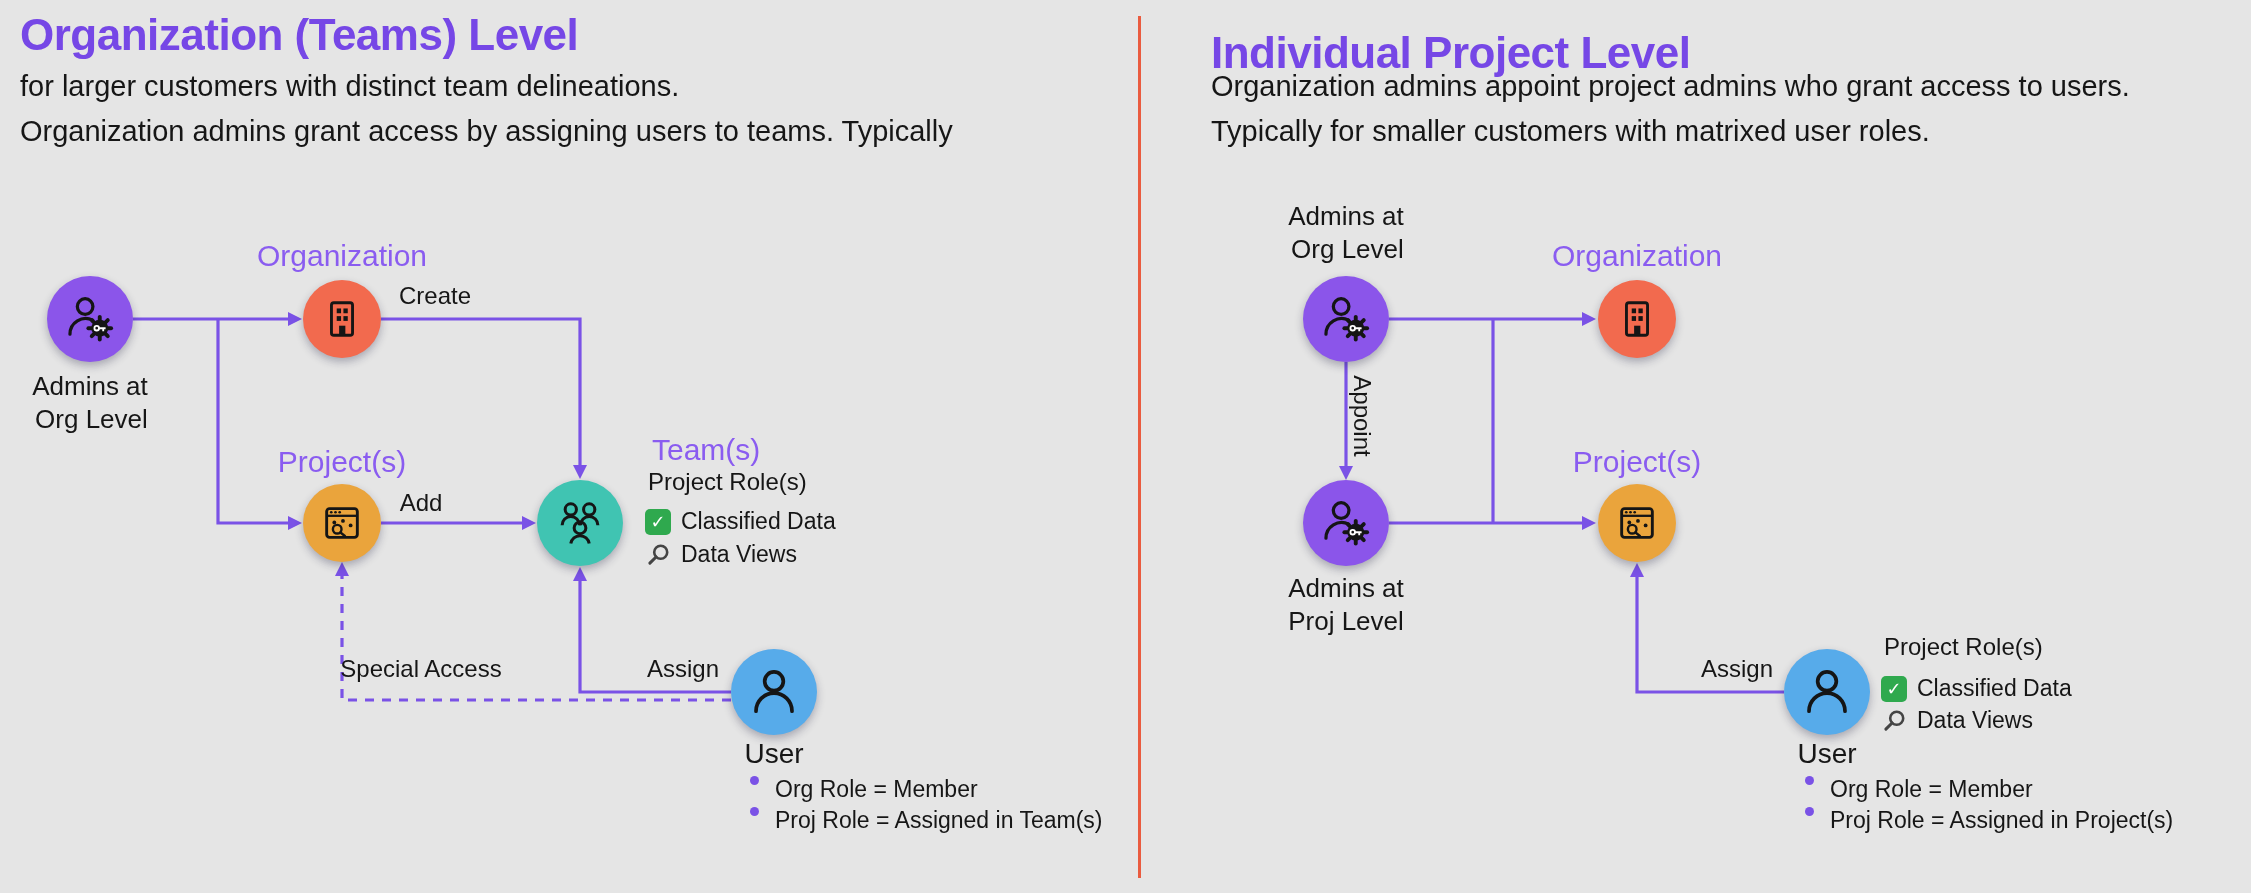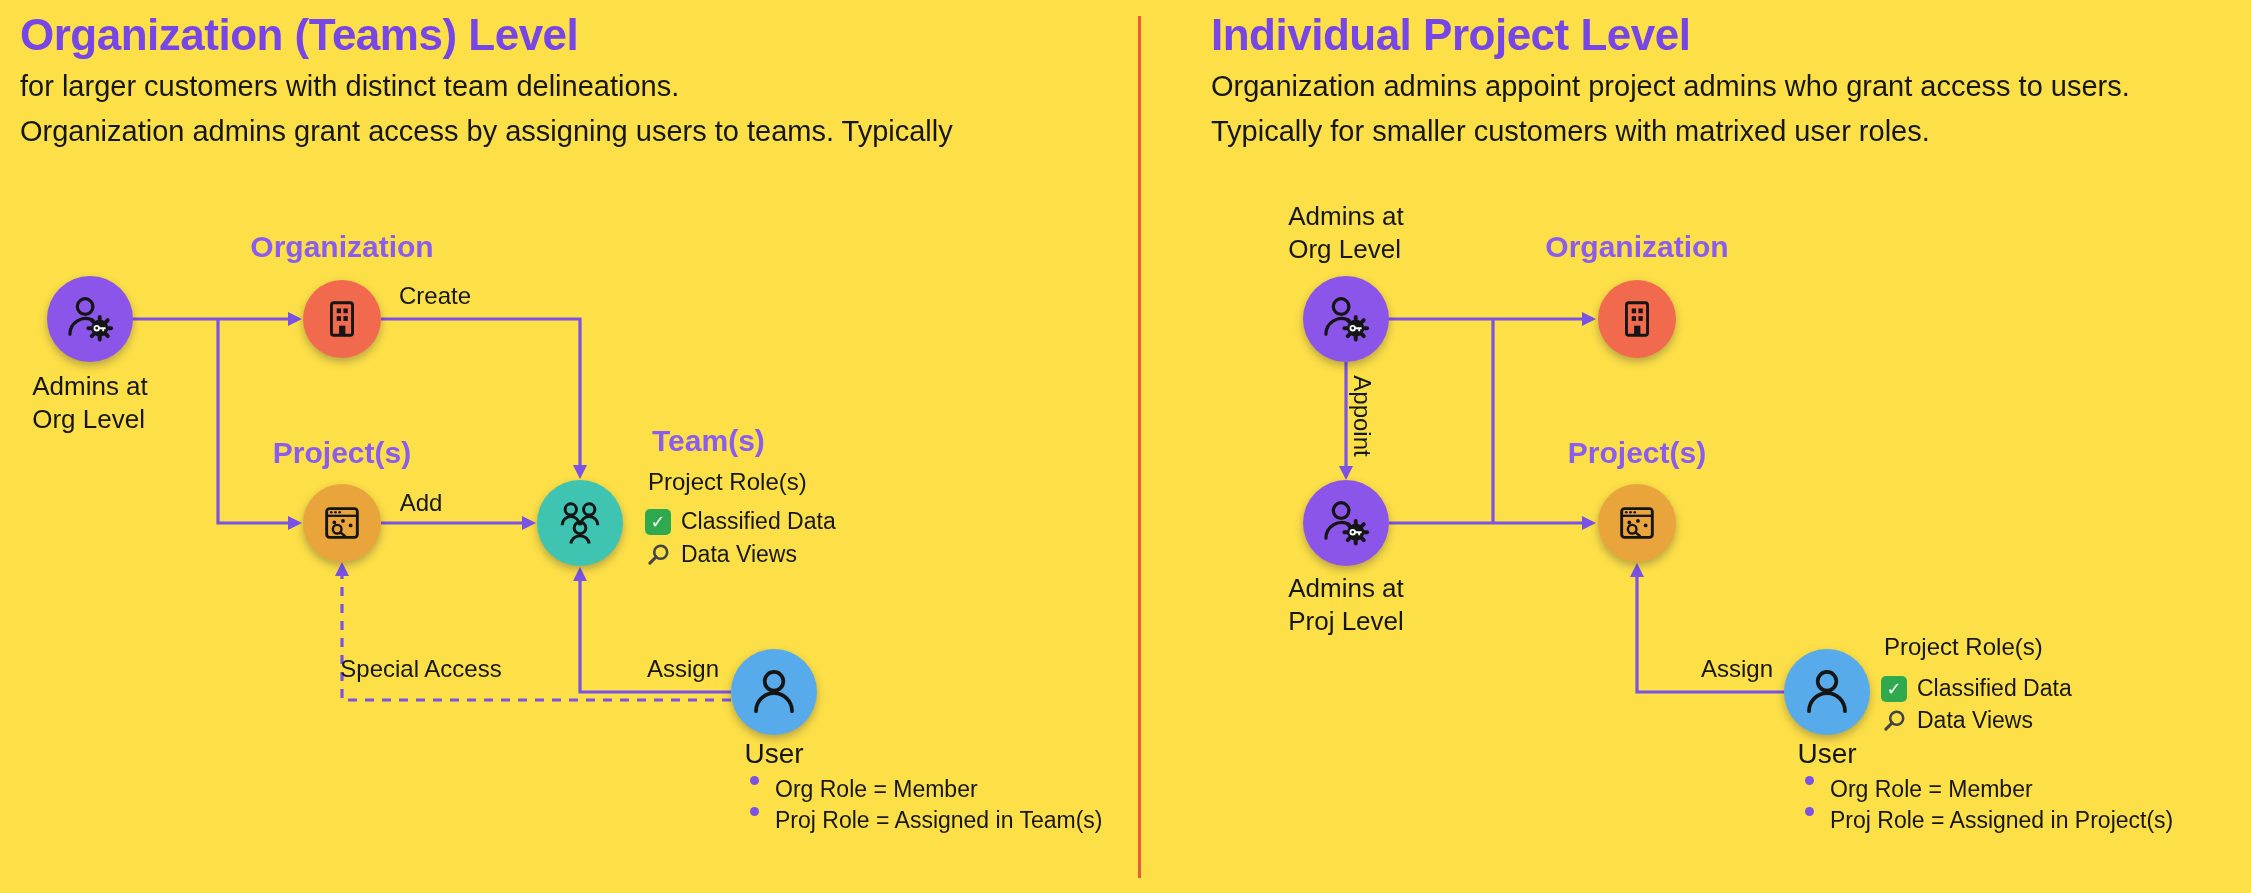--- a/index.html
+++ b/index.html
@@ -3,40 +3,40 @@
 <meta charset="utf-8">
 <style>
   :root{
     --title:#7647E6; --node-label:#8A5CF0; --arrow:#7A52E6; --divider:#EA5B3F;
     --admin-node:#8B55EA; --org-node:#F26A4E; --project-node:#EAA43C;
     --team-node:#40C4B2; --user-node:#57ABEA; --check:#2FA94E; --text:#161616;
   }
   *{margin:0;padding:0;box-sizing:border-box;}
   html,body{background:#fff;}
   body{font-family:"Liberation Sans","DejaVu Sans",sans-serif;color:var(--text);}
-  .page{position:relative;width:2251px;height:893px;background:#fde047;overflow:hidden;}
+  .page{position:relative;width:2251px;height:893px;background:#e5e5e5;overflow:hidden;}
   .abs-fill{position:absolute;inset:0;}
   .edges{position:absolute;left:0;top:0;z-index:0;}
   .edge{fill:none;stroke:var(--arrow);stroke-width:3.2px;}
   .edge.dashed{stroke-dasharray:9 8;}
   .head{fill:var(--arrow);}
   .divider{position:absolute;left:1138px;top:16px;width:3px;height:862px;background:var(--divider);z-index:1;}
   .panel-title{position:absolute;font-size:44px;font-weight:700;color:var(--title);letter-spacing:-0.5px;z-index:2;}
   .desc{position:absolute;font-size:29px;line-height:45px;color:var(--text);z-index:2;}
   .node{position:absolute;border-radius:50%;display:flex;align-items:center;justify-content:center;
         box-shadow:0 4px 9px rgba(25,25,60,.30);z-index:3;}
   .sz86{width:86px;height:86px;}
   .sz78{width:78px;height:78px;}
   .node.admin{background:var(--admin-node);}
   .node.org{background:var(--org-node);}
   .node.project{background:var(--project-node);}
   .node.team{background:var(--team-node);}
   .node.user{background:var(--user-node);}
-  .nlabel{position:absolute;font-size:30px;color:var(--node-label);font-weight:700;white-space:nowrap;z-index:2;}
-  .center{transform:translateX(-50%);text-align:left;}
+  .nlabel{position:absolute;font-size:30px;color:var(--node-label);font-weight:400;white-space:nowrap;z-index:2;margin-top:9px;}
+  .center{transform:translateX(-50%);text-align:right;}
   .node-sub{position:absolute;font-size:26px;line-height:33px;color:var(--text);white-space:nowrap;z-index:2;}
   .edge-label{position:absolute;font-size:24px;color:var(--text);white-space:nowrap;z-index:2;}
   .rot{transform:translate(-50%,-50%) rotate(90deg);transform-origin:center;}
   .user-label{position:absolute;font-size:28px;color:var(--text);z-index:2;}
   .roles-title{position:absolute;font-size:24px;color:var(--text);white-space:nowrap;z-index:2;}
   .role-row{position:absolute;display:flex;align-items:center;gap:10px;font-size:23px;color:var(--text);white-space:nowrap;z-index:2;}
   .check-box{width:26px;height:26px;border-radius:5px;background:var(--check);color:#fff;font-size:18px;font-weight:700;
              display:flex;align-items:center;justify-content:center;flex:none;}
   .bullets{position:absolute;z-index:2;}
   .bullet-row{display:flex;align-items:flex-start;height:31px;font-size:23px;color:var(--text);white-space:nowrap;}
@@ -176,21 +176,21 @@
       </div>
       <div class="bullet-row">
         <span class="dot"></span>
         <span>Proj Role = Assigned in Team(s)</span>
       </div>
     </div>
   </section>
 
   <section class="abs-fill">
 
-    <h1 class="panel-title" style="left:1211px;top:10px">Individual Project Level</h1>
+    <h1 class="panel-title" style="left:1211px;top:28px">Individual Project Level</h1>
     <div class="desc" style="left:1211px;top:64px">
       <div>Organization admins appoint project admins who grant access to users.</div>
       <div>Typically for smaller customers with matrixed user roles.</div>
     </div>
 
     <div class="node-sub center" style="left:1346px;top:200px">
       <div>Admins at</div>
       <div>Org Level</div>
     </div>
     <div class="node admin sz86" style="left:1303px;top:276px">

